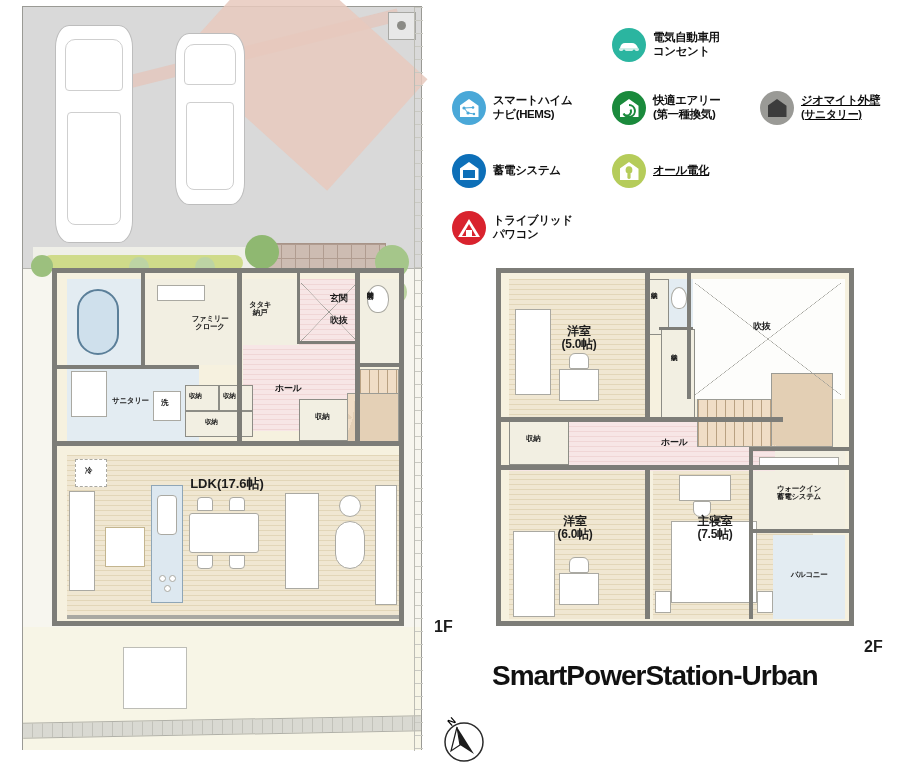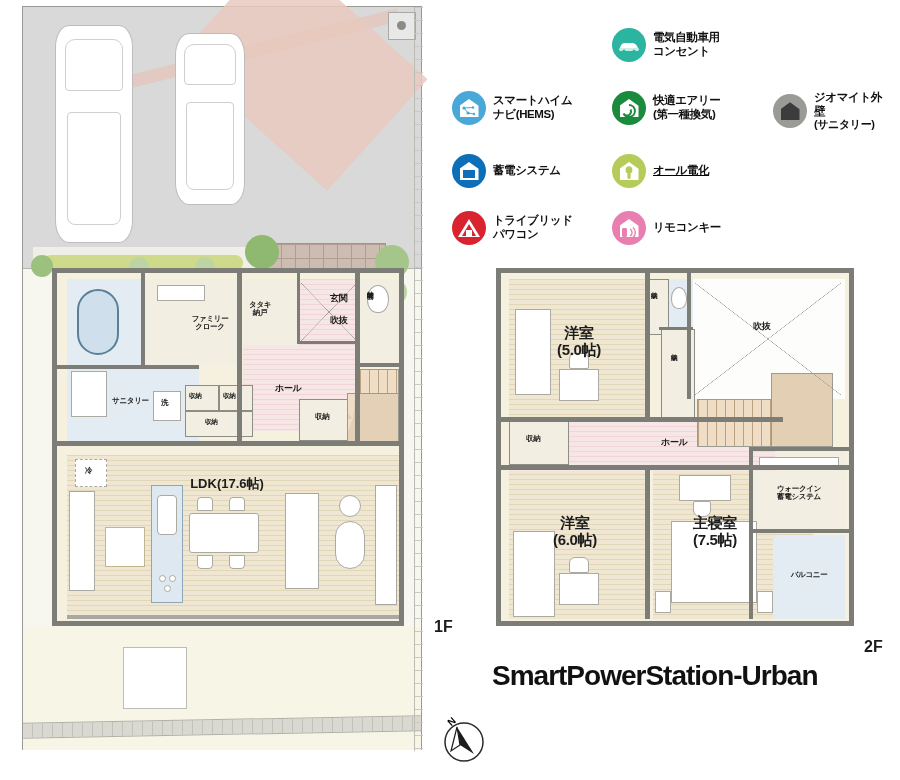--- a/index.html
+++ b/index.html
@@ -61,21 +61,21 @@
         background-image:repeating-linear-gradient(#f0d6d6 0 1px,transparent 1px 5px);}
   .water{background:#e3ecf2;}
   .pale{background:#f2efe2;}
   .white{background:#fdfdfb;}
 
   .lbl{position:absolute;color:#1c1c1c;font-size:9px;line-height:1.12;
        text-align:center;white-space:nowrap;letter-spacing:-.3px;font-weight:700;}
   .lbl.sm{font-size:7.5px;}
   .lbl.xs{font-size:6.6px;}
   .lbl.big{font-size:13px;letter-spacing:0px;font-weight:600;text-align:right;}
-  .lbl.mid{font-size:15px;font-weight:600;}
+  .lbl.mid{font-size:12px;font-weight:600;}
   .lbl.vert{writing-mode:vertical-rl;text-orientation:upright;white-space:nowrap;}
 
   
   .fx{position:absolute;border:1px solid #aaa9a2;background:#fff;box-sizing:border-box;}
   .fx-r{border-radius:50%;}
   .bath{position:absolute;border:2px solid #5b7f99;background:#cfe0ec;
         border-radius:24px;box-sizing:border-box;}
   .stair{position:absolute;background:#f0ddc6;
          background-image:repeating-linear-gradient(90deg,#b9a182 0 1px,transparent 1px 9px);
          border:1px solid #9b9b94;box-sizing:border-box;}
@@ -353,33 +353,23 @@
     <span class="lg-ic" style="background:#b5cc5a;">
       <span class="hs"></span>
       <svg width="12" height="16" viewBox="0 0 12 16" style="position:absolute;left:11px;top:11px;">
         <ellipse cx="6" cy="5" rx="3.4" ry="3.8" fill="#b5cc5a"></ellipse>
         <rect x="4.4" y="8" width="3.2" height="6" rx="1.4" fill="#b5cc5a"></rect>
       </svg>
     </span>
     <span class="lg-tx">オール電化</span>
   </div>
 
-  <div class="lg-item" style="left:160px;top:183px;">
-    <span class="lg-ic" style="background:#e87fb0;">
-      <span class="hs"></span>
-      <svg width="18" height="12" viewBox="0 0 18 12" style="position:absolute;left:8px;top:16px;">
-        <rect x="2" y="1" width="5" height="9" rx="1.4" fill="#e87fb0"></rect>
-        <path d="M10 2 a4 4 0 0 1 0 7 M13 0.5 a6.5 6.5 0 0 1 0 10" stroke="#e87fb0" stroke-width="1.4" fill="none"></path>
-      </svg>
-    </span>
-    <span class="lg-tx">リモコンキー</span>
-  </div>
-
-
-  <div class="lg-item" style="left:321px;top:63px;">
+
+
+  <div class="lg-item" style="left:308px;top:63px;text-decoration:underline;">
     <span class="lg-ic" style="background:#9a9a96;">
       <span class="hs" style="background:#3c3c3c;"></span>
     </span>
     <span class="lg-tx">
       <span>ジオマイト外壁</span><br><small>(サニタリー)</small>
     </span>
   </div>
 </div>
 
 <div class="abs" id="title">SmartPowerStation-Urban</div>

